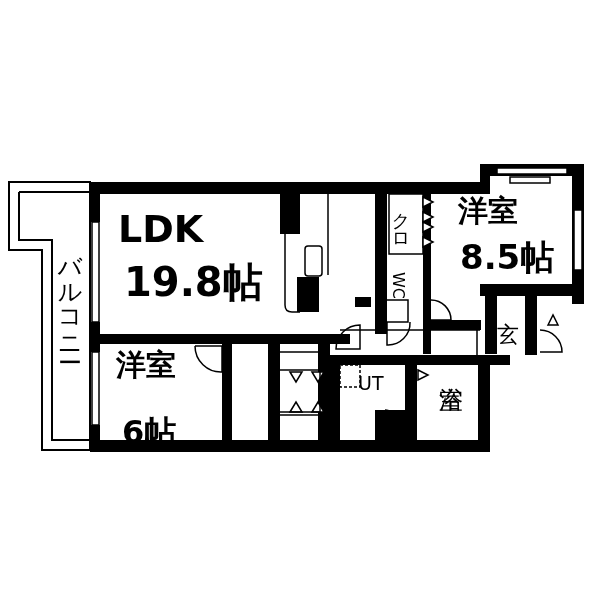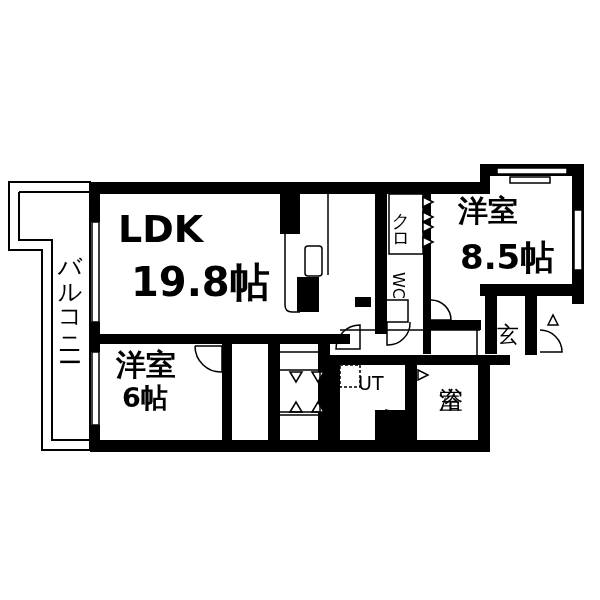--- a/index.html
+++ b/index.html
@@ -104,26 +104,26 @@
     <line x1="477" y1="330" x2="477" y2="355"></line>
     <rect x="386" y="300" width="22" height="22"></rect>
     <rect x="278" y="352" width="42" height="60"></rect>
     <line x1="280" y1="370" x2="320" y2="370"></line>
     <line x1="280" y1="415" x2="320" y2="415"></line>
     <rect x="340" y="365" width="20" height="22" stroke-dasharray="3,2"></rect>
   </g>
 </svg>
 
 <div class="lbl big" style="left:118px;top:210px;font-size:38px;">LDK</div>
-<div class="lbl big" style="left:124px;top:262px;font-size:40px;margin-left:7px;">19.8帖</div>
+<div class="lbl big" style="left:124px;top:262px;font-size:40px;">19.8帖</div>
 
 <div class="lbl big" style="left:458px;top:196px;font-size:30px;">洋室</div>
 <div class="lbl big" style="left:460px;top:240px;font-size:34px;">8.5帖</div>
 
 <div class="lbl big" style="left:116px;top:350px;font-size:30px;">洋室</div>
-<div class="lbl big" style="left:122px;top:384px;font-size:27px;">6帖</div>
+<div class="lbl big" style="left:122px;top:416px;font-size:32px;">6帖</div>
 
 <div class="lbl thin vert" style="left:58px;top:240px;font-size:24px;">バルコニー</div>
 <div class="lbl thin vert" style="left:392px;top:200px;font-size:18px;">クロ</div>
 <div class="lbl thin vert" style="left:390px;top:272px;font-size:16px;">WC</div>
 <div class="lbl thin" style="left:358px;top:374px;font-size:19px;">UT</div>
 <div class="lbl thin vert" style="left:439px;top:368px;font-size:24px;">浴室</div>
 <div class="lbl thin" style="left:497px;top:324px;font-size:22px;">玄</div>
 
 </body></html>

